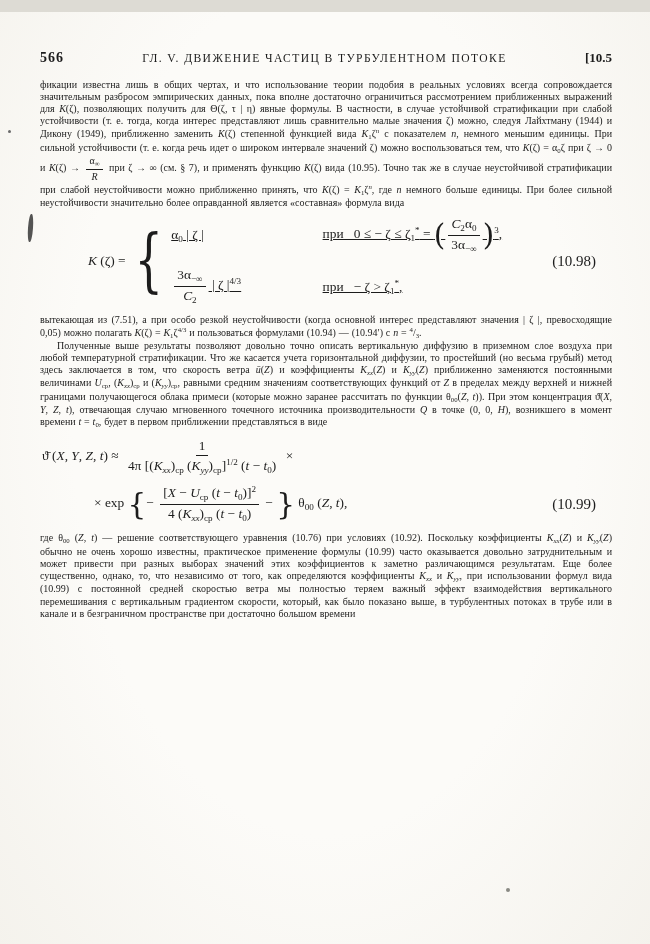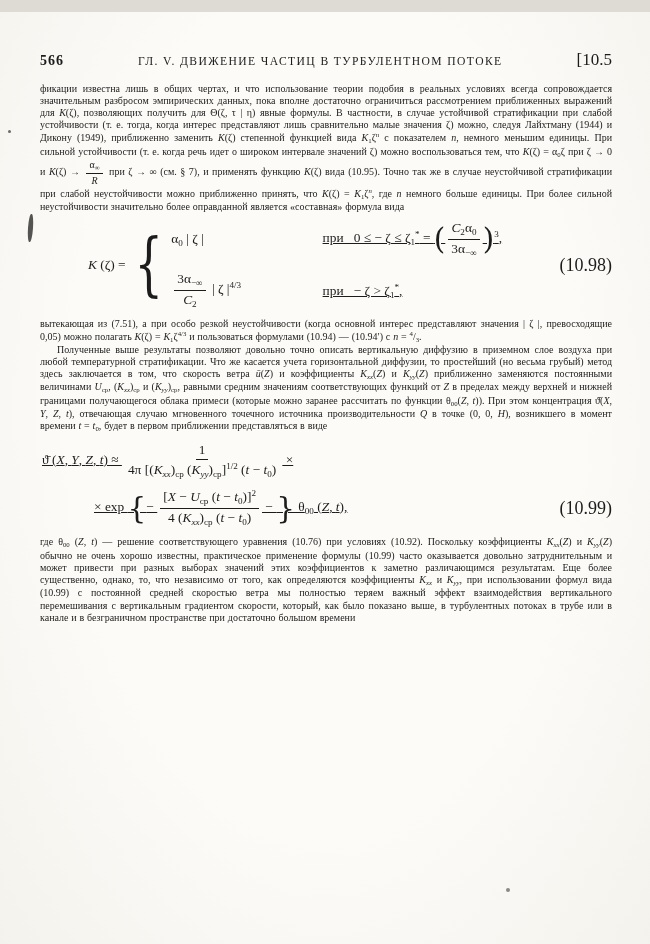--- a/index.html
+++ b/index.html
@@ -7,45 +7,45 @@
     width:650px;height:944px;margin:12px auto;position:relative;overflow:hidden;
     box-sizing:border-box;padding:38px 38px 0 40px;
     background:radial-gradient(ellipse at 50% 42%, #fcfbf8 55%, #f4f2ec 100%);
     font-family:"Liberation Serif","DejaVu Serif",serif;
     color:#1c1c1c;
   }
   
   .running-head{display:flex;align-items:baseline;margin-bottom:13px;}
   .pagenum{font-weight:700;font-size:14px;letter-spacing:1px;}
   .rtitle{flex:1;text-align:center;font-weight:400;font-size:11.6px;letter-spacing:1.4px;}
-  .secref{font-weight:400;font-size:17px;}
+  .secref{font-weight:700;font-size:13px;}
   
   .para{margin:0;text-align:justify;font-size:10px;line-height:1.21;word-spacing:0.035em;}
   .indent{text-indent:17px;}
   .it{font-style:italic;}
   .sb{font-size:0.68em;vertical-align:-0.32em;}
   .sp{font-size:0.68em;vertical-align:0.55em;}
   .bigp{font-size:2.2em;line-height:0;vertical-align:middle;font-family:"DejaVu Serif",serif;font-weight:400;}
   
   .frac{display:inline-flex;flex-direction:column;align-items:center;vertical-align:middle;
         margin:0 3px;line-height:1.18;text-align:center;}
   .fnum{padding:0 3px 1px;border-bottom:1px solid #1c1c1c;}
   .fden{padding:1px 3px 0;}
   
   .equation{position:relative;font-size:13.4px;}
   .eq-98{display:flex;align-items:center;justify-content:center;margin:7px 0 8px;padding-right:62px;}
   .eq-lhs{margin-right:2px;white-space:nowrap;}
   .brace-big{display:inline-block;font-family:"DejaVu Serif",serif;font-size:56px;line-height:1;
              transform:scaleY(1.22) scaleX(0.8);margin:0 5px 0 3px;}
   .piece-rows{display:flex;flex-direction:column;row-gap:13px;}
   .piece-row{display:block;white-space:nowrap;}
-  .piece-row .expr{display:inline-block;width:148px;vertical-align:middle;}
+  .piece-row .expr{display:inline-block;width:148px;vertical-align:middle;text-decoration:underline;}
   .piece-row .cond{display:inline-block;vertical-align:middle;text-decoration:underline;}
-  .eq-number{position:absolute;right:0;top:50%;transform:translateY(-50%);font-size:18px;text-align:center;}
-  .eq-99{margin:8px 0 9px;text-decoration:underline;}
+  .eq-number{position:absolute;right:16px;top:50%;transform:translateY(-50%);font-size:15px;text-align:center;}
+  .eq-99{margin:8px 0 9px;}
   .eq-99 .eq-line{position:relative;white-space:nowrap;}
   .eq-99 .line1{margin-left:2px;}
   .eq-99 .line2{margin-top:9px;margin-left:54px;padding-right:64px;}
   
   .smudge{position:absolute;left:28px;top:202px;width:5px;height:28px;background:#2b2b2b;
           border-radius:45%/50%;transform:rotate(4deg);opacity:.8;}
   .dot-a{position:absolute;left:8px;top:118px;width:3px;height:3px;background:#6a6a6a;border-radius:50%;}
   .dot-b{position:absolute;left:506px;top:876px;width:4px;height:4px;background:#8a8a84;border-radius:50%;}
 </style>
 </head>

